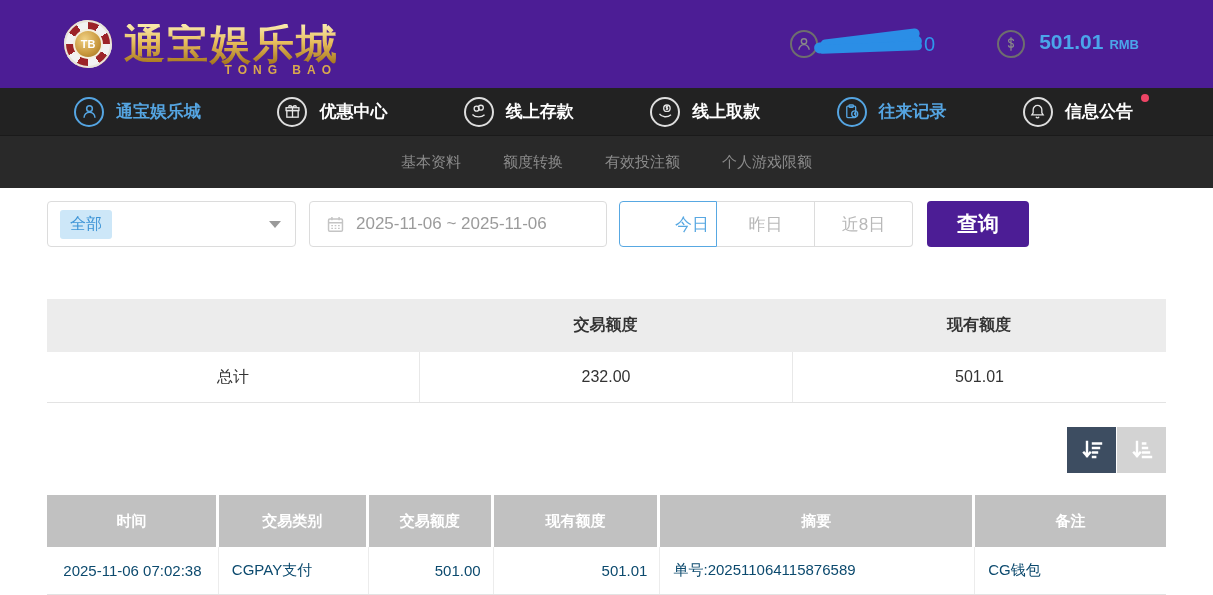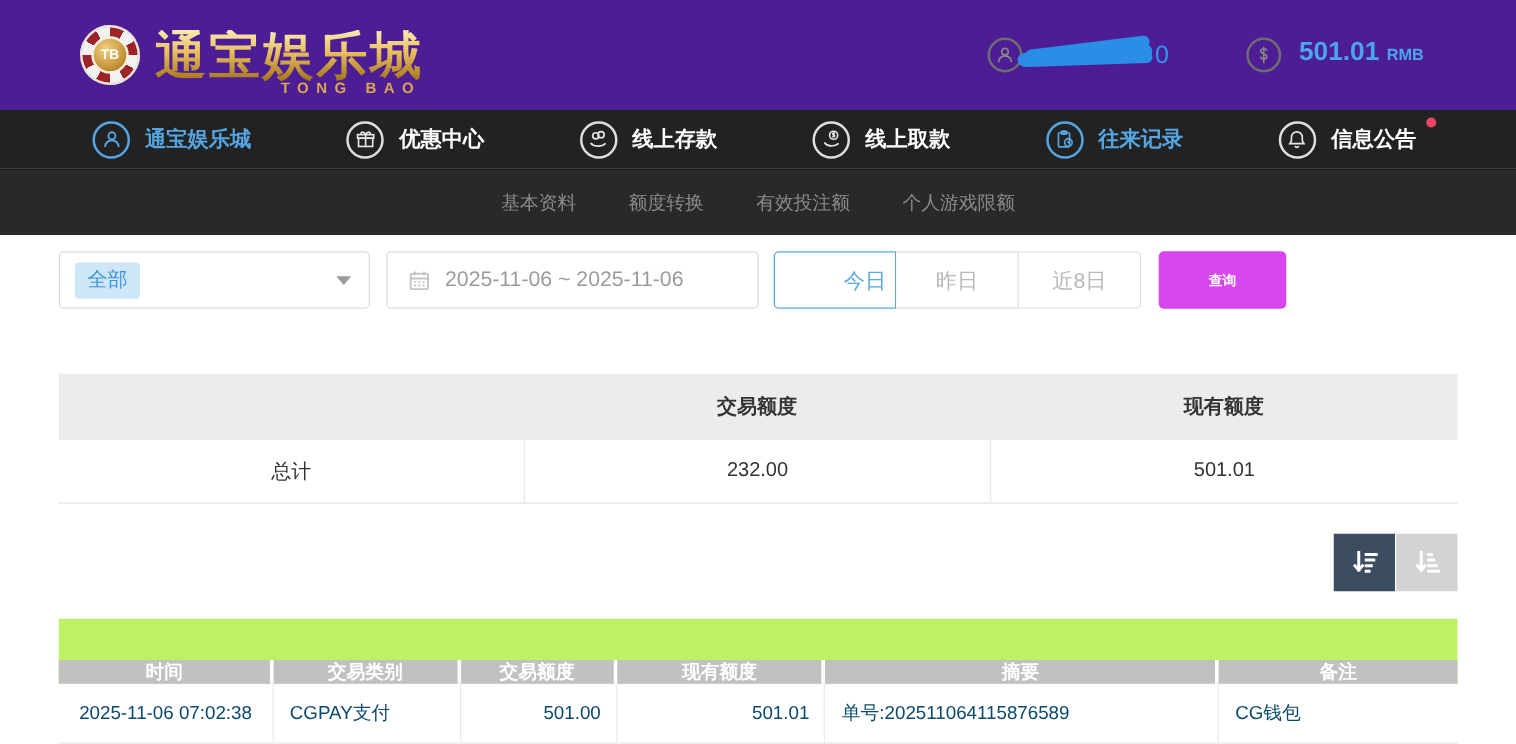--- a/index.html
+++ b/index.html
@@ -66,43 +66,43 @@
   .date-box { margin-left:13px; width:298px; height:46px; border:1px solid #dcdcdc; border-radius:4px;
             display:flex; align-items:center; padding:0 16px; gap:11px; cursor:pointer; background:#fff; }
   .date-text { color:#9b9b9b; font-size:17px; }
   .btn-group { margin-left:12px; display:flex; }
   .qbtn { width:98px; height:46px; background:#fff; font-size:17px; color:#b8b8b8;
             border:1px solid #dcdcdc; border-left:none; display:flex; align-items:center;
             justify-content:center; cursor:pointer; }
   .qbtn:first-child { border-radius:4px 0 0 4px; }
   .qbtn:last-child { border-radius:0 4px 4px 0; }
   .qbtn.active { border:1px solid #58a8e2; color:#58a8e2;padding-left:48px; }
-  .search-btn { margin-left:14px; width:102px; height:46px; background:#d946ef; color:#fff;
-            font-size:11px; font-weight:bold; border:none; border-radius:4px; cursor:pointer;
+  .search-btn { margin-left:14px; width:102px; height:46px; background:#4c1d95; color:#fff;
+            font-size:21px; font-weight:bold; border:none; border-radius:4px; cursor:pointer;
             font-family:inherit; }
 
   
   .summary { margin-top:52px; }
   .sum-header { height:53px; background:#ececec; display:flex; align-items:center; }
   .sum-row { height:51px; display:flex; align-items:center; border-bottom:1px solid #e3e3e3; background:#fff; }
   .sum-c1 { width:372px; } .sum-c2 { width:373px; } .sum-c3 { width:374px; }
   .sum-cell { text-align:center; font-size:16px; color:#333; height:100%;
             display:flex; align-items:center; justify-content:center; }
   .sum-header .sum-cell { font-weight:bold; }
   .sum-row .sum-c2, .sum-row .sum-c3 { border-left:1px solid #e8e8e8; }
 
   
   .sort-row { margin-top:24px; display:flex; justify-content:flex-end; gap:1px; }
   .sort-btn { width:49px; height:46px; display:flex; align-items:center; justify-content:center;
             background:#d3d3d3; border:none; cursor:pointer; }
   .sort-btn.active { background:#3d4d61; }
 
   
   .records { margin-top:22px; }
-  .rec-header { height:52px; display:flex; background:#bef264;align-items:flex-end; }
+  .rec-header { height:52px; display:flex; background:#22c55e; }
   .rec-hcell { background:#c1c1c1; color:#fff; font-size:15px; font-weight:bold;
             display:flex; align-items:center; justify-content:center; border-right:3px solid #fff; }
   .rec-hcell:last-child { border-right:none; }
   .rec-row { height:48px; display:flex; border-bottom:1px solid #e3e3e3; background:#fff; }
   .rec-cell { display:flex; align-items:center; font-size:15px; color:#0c4a6e;
             border-right:1px solid #ececec; }
   .rec-cell:last-child { border-right:none; }
   .w-time{width:172px;} .w-type{width:150px;} .w-amt{width:125px;}
   .w-bal{width:167px;} .w-sum{width:315px;} .w-note{width:191px;}
   .al-c{justify-content:center;} .al-l{padding-left:13px;} .al-r{justify-content:flex-end;padding-right:12px;}

